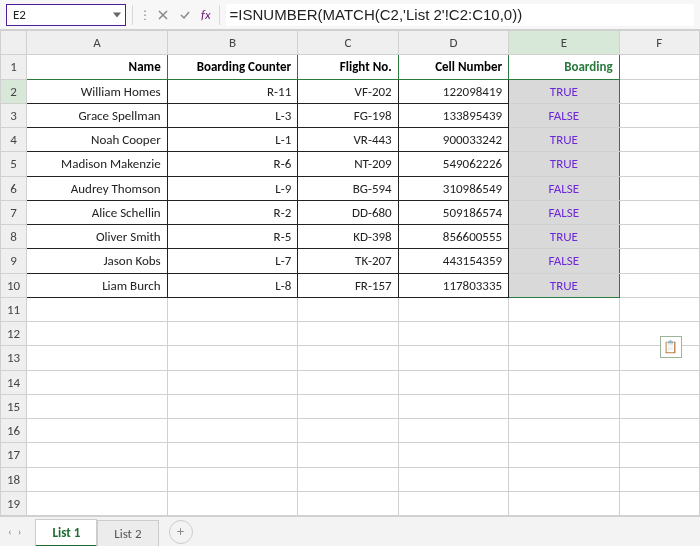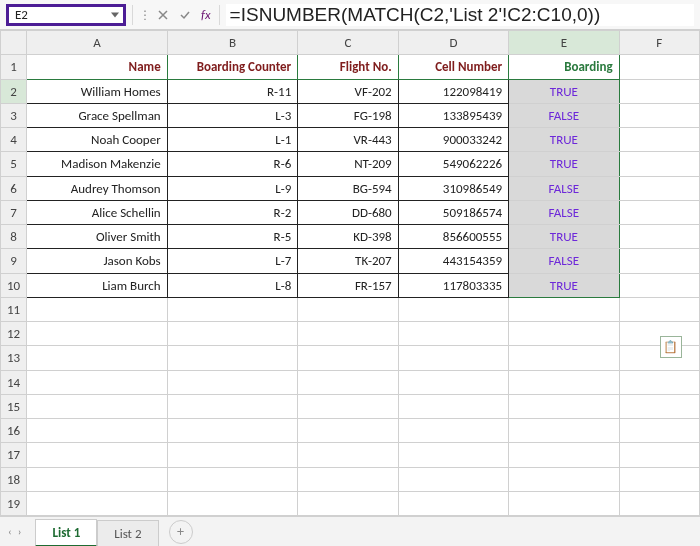--- a/index.html
+++ b/index.html
@@ -19,21 +19,21 @@
     height: 30px;
     border-bottom: 1px solid #d0d0d0;
     background: #f7f7f7;
     padding: 0 6px;
     gap: 6px;
   }
   .name-box {
     width: 120px;
     height: 22px;
     background: #fff;
-    border: 3px solid #4c1d95;
+    border: 1px solid #4c1d95;
     display: flex;
     align-items: center;
     padding: 0 6px;
     font-size: 13px;
     color: #222;
     position: relative;
   }
   .name-box .dd {
     position: absolute;
     right: 4px;
@@ -47,21 +47,21 @@
   .fb-divider {
     width: 1px; height: 20px; background: #d9d9d9;
   }
   .fb-icon { width: 16px; height: 16px; display: flex; align-items: center; justify-content: center; color: #777; }
   .fx-label { font-style: italic; font-size: 13px; color: #701a75; padding: 0 2px;}
   .formula-input {
     flex: 1;
     height: 22px;
     background: #fff;
     border: none;
-    font-size: 19px;
+    font-size: 15px;
     color: #222;
     padding: 0 4px;
     outline: none;
   }
   .vdots { letter-spacing: -2px; font-size: 12px; color:#888;}
   .grid-wrap {
     position: relative;
     display: flex;
     height: 486px;
   }
@@ -93,21 +93,21 @@
     color: #444;
   }
   .col-A { width: 140px; }
   .col-B { width: 130px; }
   .col-C { width: 100px; }
   .col-D { width: 110px; }
   .col-E { width: 110px; }
   .col-F { width: 80px; }
   .hdr-cell {
     font-weight: bold;
-    color: #7f1d1d;
+    color: #000000;
     text-align: right;
     border: 1px solid #2a7a3e !important;
     background: #fff;
   }
   .data-cell {
     text-align: right;
     border: 1px solid #222 !important;
     color: #222;
   }
   .findings-col {

